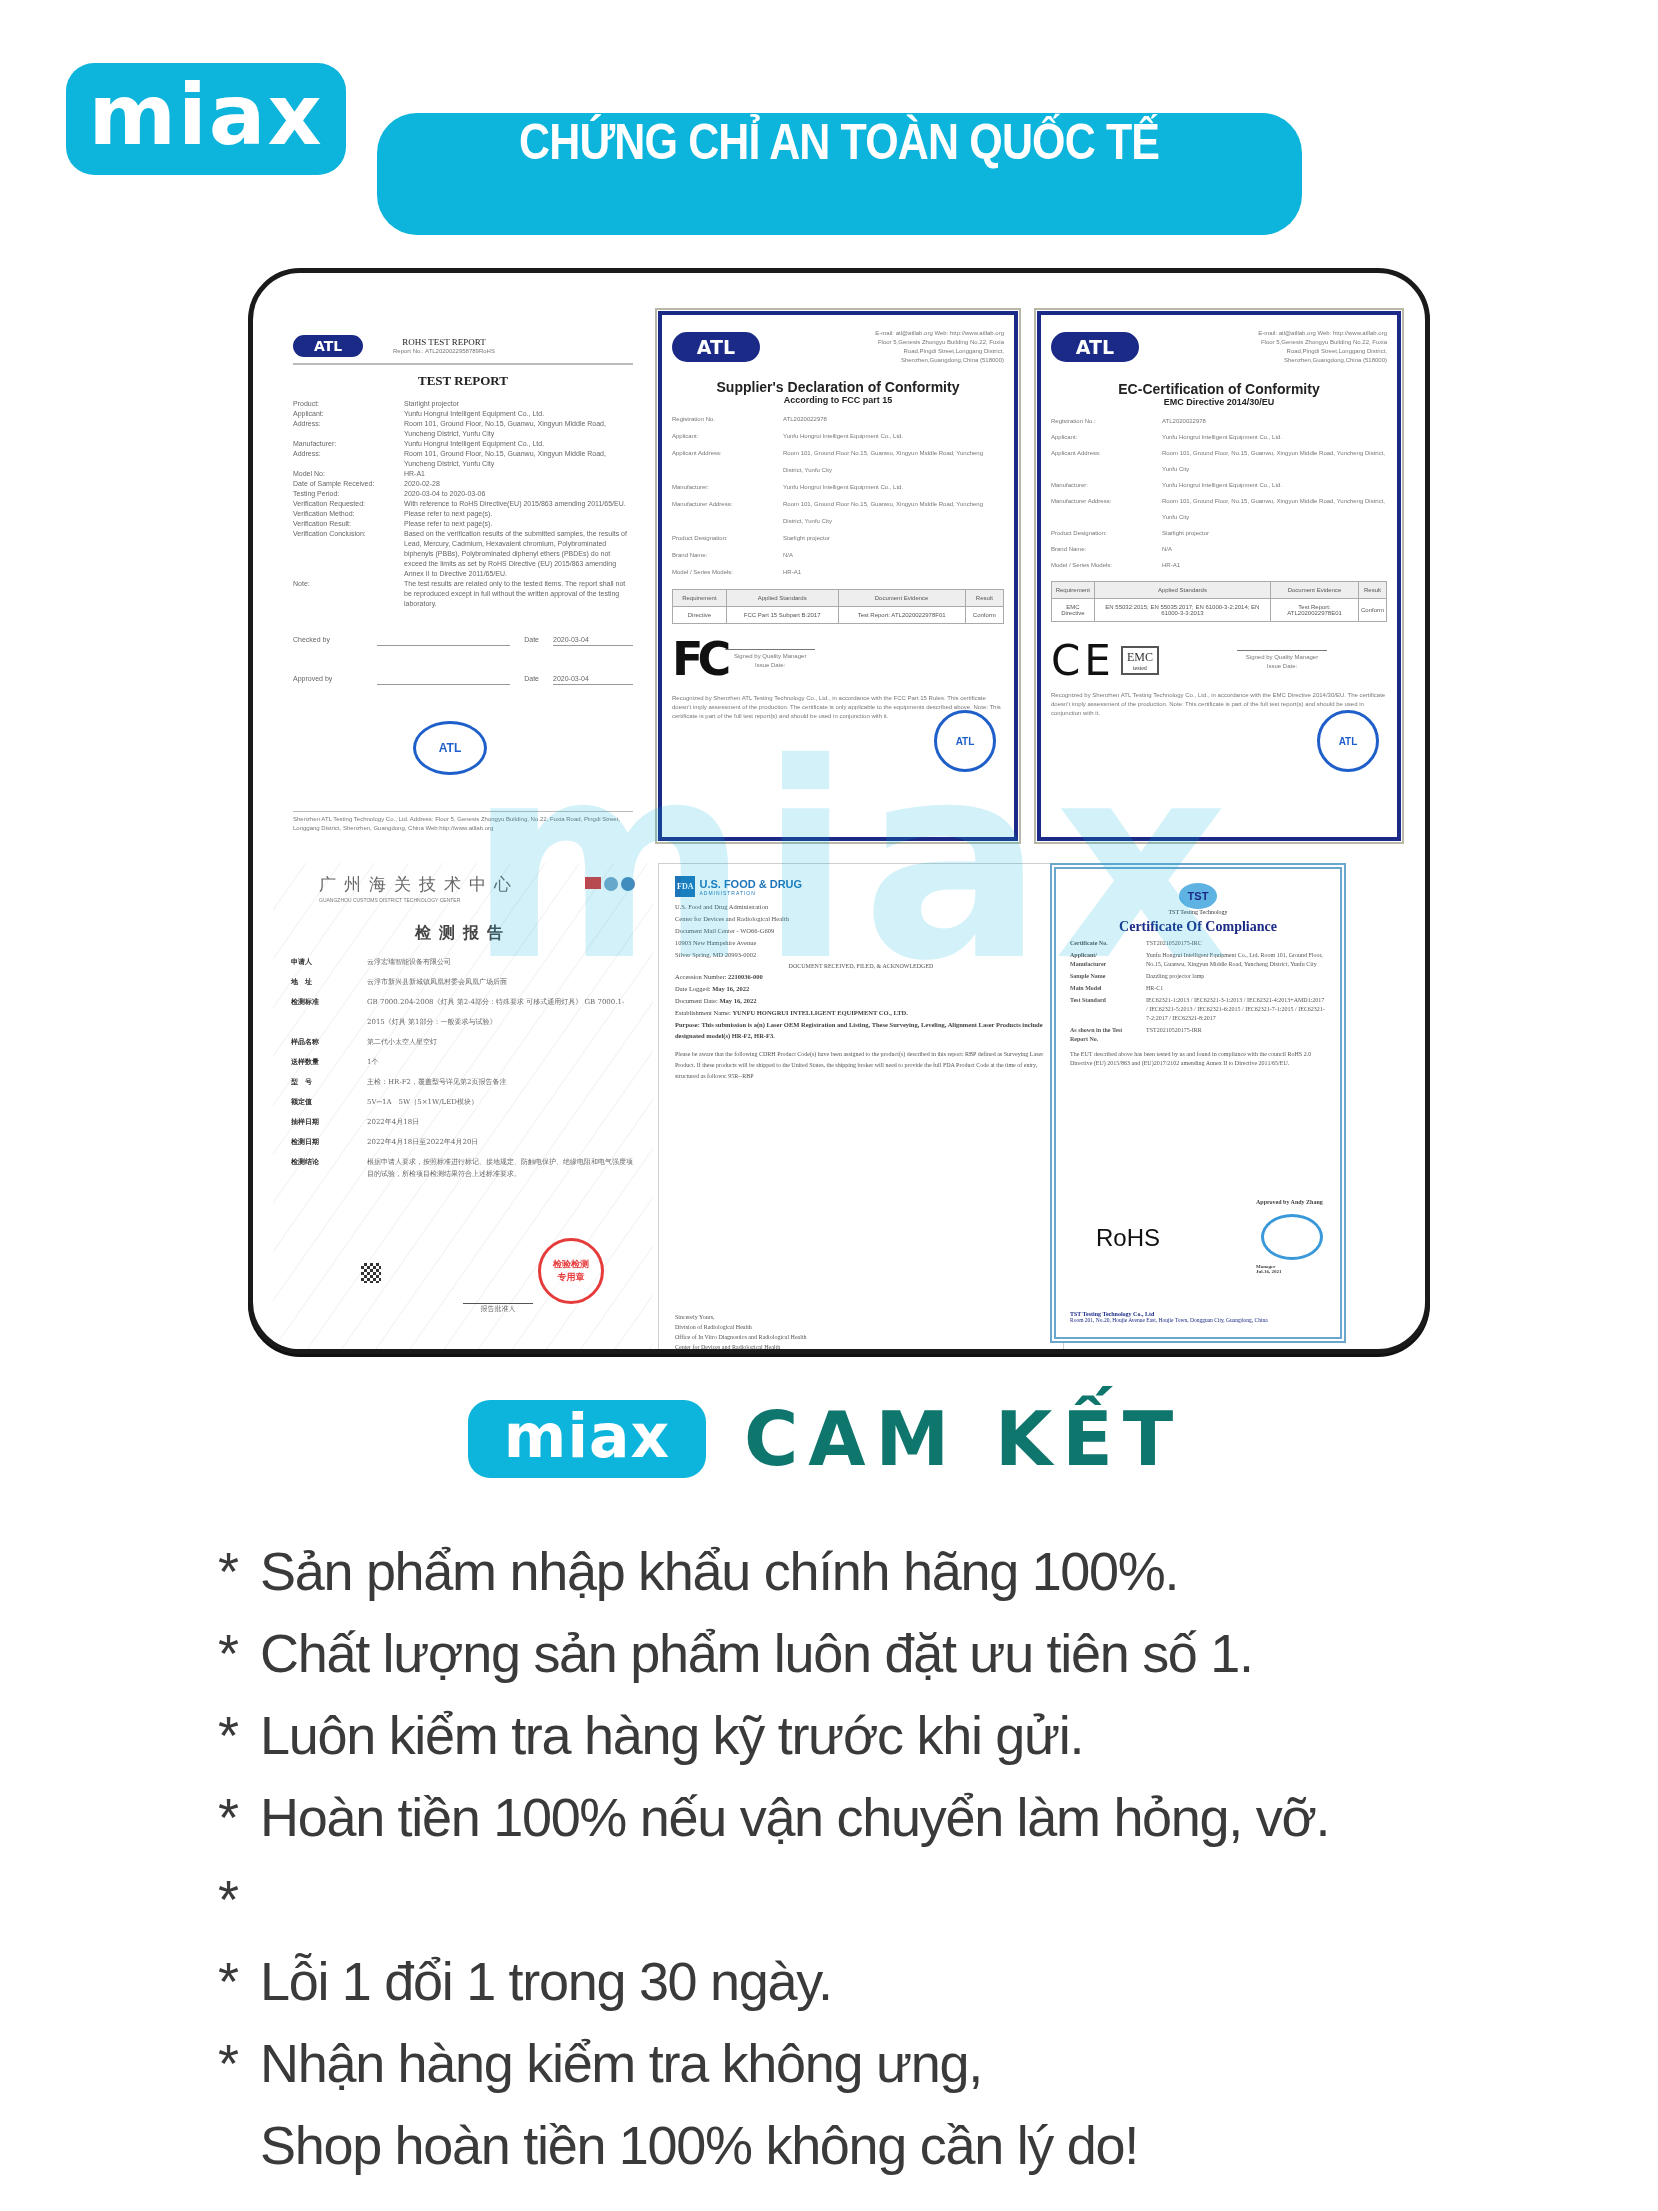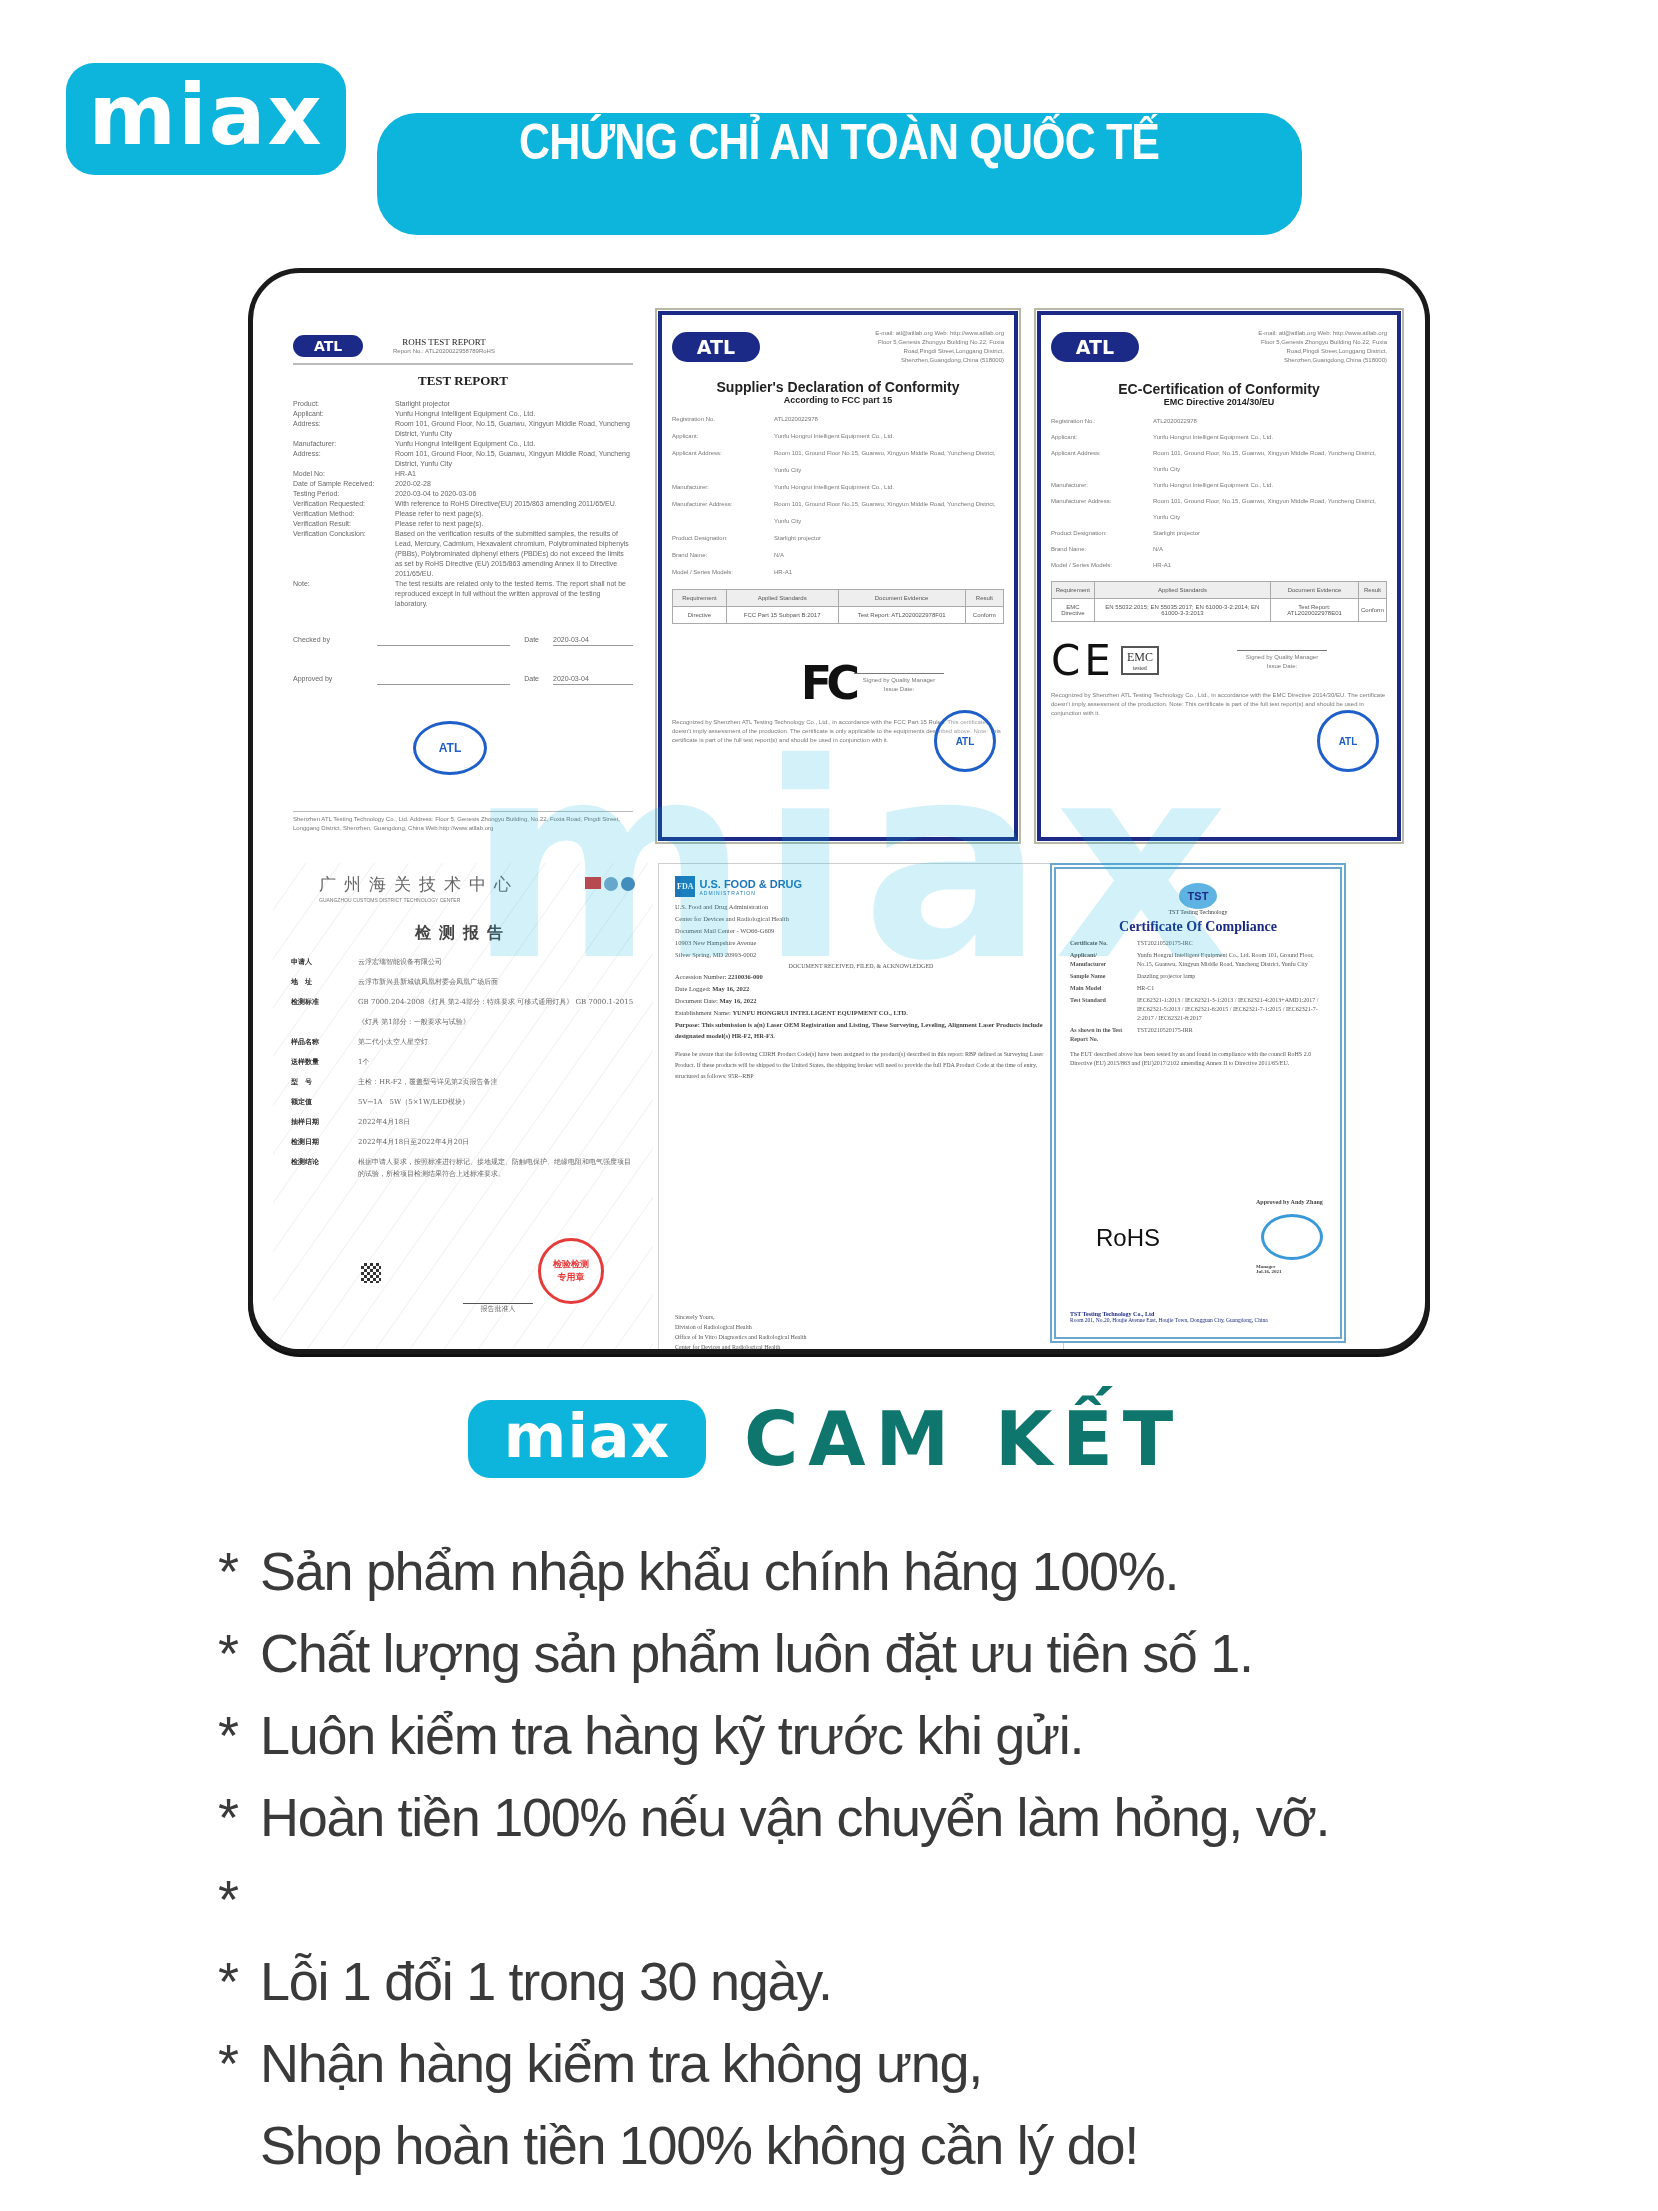--- a/index.html
+++ b/index.html
@@ -40,21 +40,21 @@
   .cert.grey-frame { border: 1px solid #cfcfcf; }
   .cert.tst-frame { border: 6px double #6aa7cf; }
 
   .atl-logo {
     display: inline-flex; align-items: center; justify-content: center;
     background: #1b2a86; color: #fff; font-weight: bold; font-family: "DejaVu Sans", sans-serif;
     border-radius: 999px; border: 2px solid #1b2a86;
   }
   .small { font-size: 7px; line-height: 10px; color: #666; }
   .tiny { font-size: 6px; line-height: 9px; color: #777; }
-  .row { display: flex; gap: 7px; }
+  .row { display: flex; gap: 16px; }
   .row .k { width: 95px; flex: none; }
   .row .v { flex: 1; }
   .center { text-align: center; }
   .heading-serif { font-family: "Liberation Serif", serif; color: #222; }
   .table { width: 100%; border-collapse: collapse; margin-top: 8px; }
   .table td { border: 1px solid #aaa; font-size: 6px; color: #555; text-align: center; padding: 5px 2px; }
   .table tr:first-child td { background: #eee; }
 
   .stamp {
     position: absolute; border-radius: 50%; border: 3px solid #1f5fc9; color: #1f5fc9;
@@ -230,21 +230,21 @@
             <td>Result</td>
           </tr>
       <tr>
             <td>Directive</td>
             <td>FCC Part 15 Subpart B:2017</td>
             <td>Test Report: ATL2020022978F01</td>
             <td>Conform</td>
           </tr>
     </tbody>
       </table>
-    <div style="display:flex; justify-content:flex-end; align-items:center; margin-top:32px;">
+    <div style="display:flex; justify-content:flex-start; align-items:center; margin-top:8px;">
       <span style="font-family:'DejaVu Sans',sans-serif; font-weight:bold; font-size:46px; color:#111; letter-spacing:-6px;">FC</span>
       <div class="tiny" style="text-align:center; margin-right:60px;">
         <div style="border-top:1px solid #777; width:90px; margin-bottom:2px;"></div>
         <div>Signed by Quality Manager</div>
         <div>Issue Date:</div>
       </div>
     </div>
     <div class="stamp" style="right:18px; top:395px; width:62px; height:62px; font-size:10px;">
         <span>ATL</span>
       </div>

